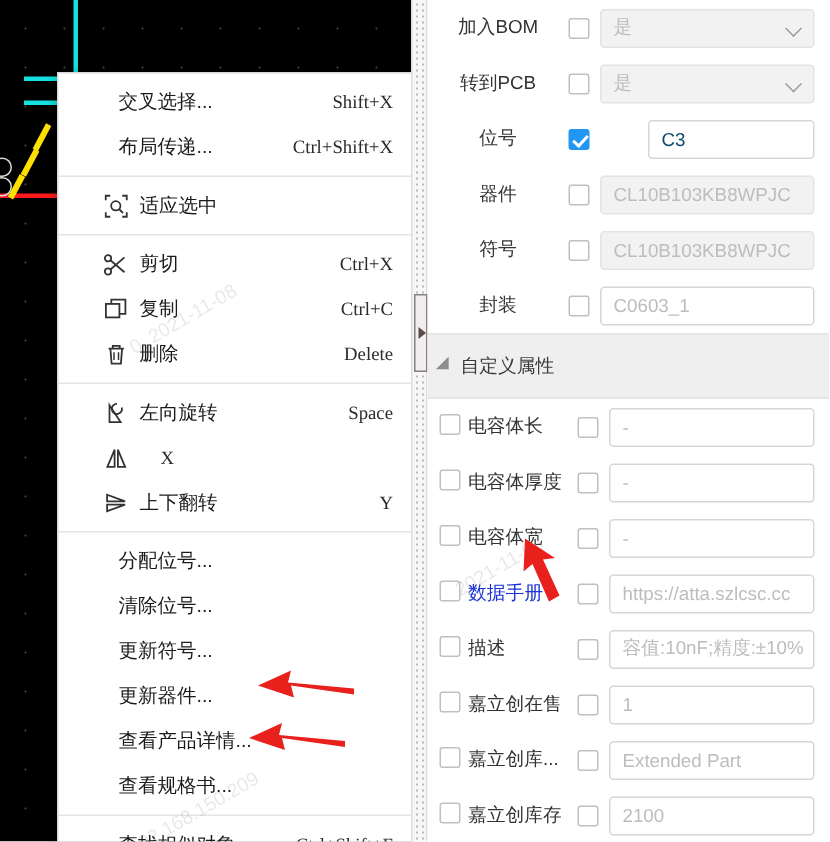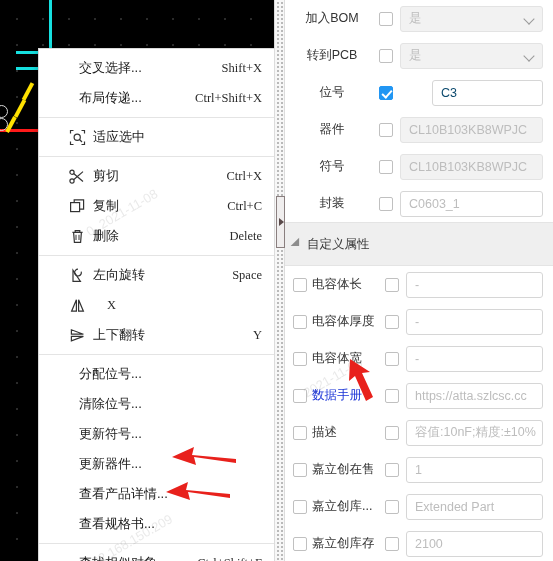--- a/index.html
+++ b/index.html
@@ -108,21 +108,21 @@
     overflow:hidden;white-space:nowrap;
   }
   .field.filled{color:#0c4a6e;margin-left:32px;}
   .field.muted{background:#f2f2f2;border-color:#e3e3e3;}
   .field .caret{
     position:absolute;right:9px;top:8px;width:7px;height:7px;
     border-right:1.6px solid #9a9a9a;border-bottom:1.6px solid #9a9a9a;
     transform:rotate(45deg);
   }
   .lbl-check{
-    display:flex;align-items:center;width:92px;flex:0 0 92px;
+    display:flex;width:92px;flex:0 0 92px;
   }
   .lbl-check .txt{
     font-size:12.5px;color:#333;white-space:nowrap;overflow:hidden;
   }
   .lbl-check .txt.link{
     color:#1a33d6;
   }
   .section-head{
     display:flex;align-items:center;height:44px;background:#efefef;
     padding-left:9px;box-sizing:border-box;font-size:12.5px;color:#3a3a3a;

